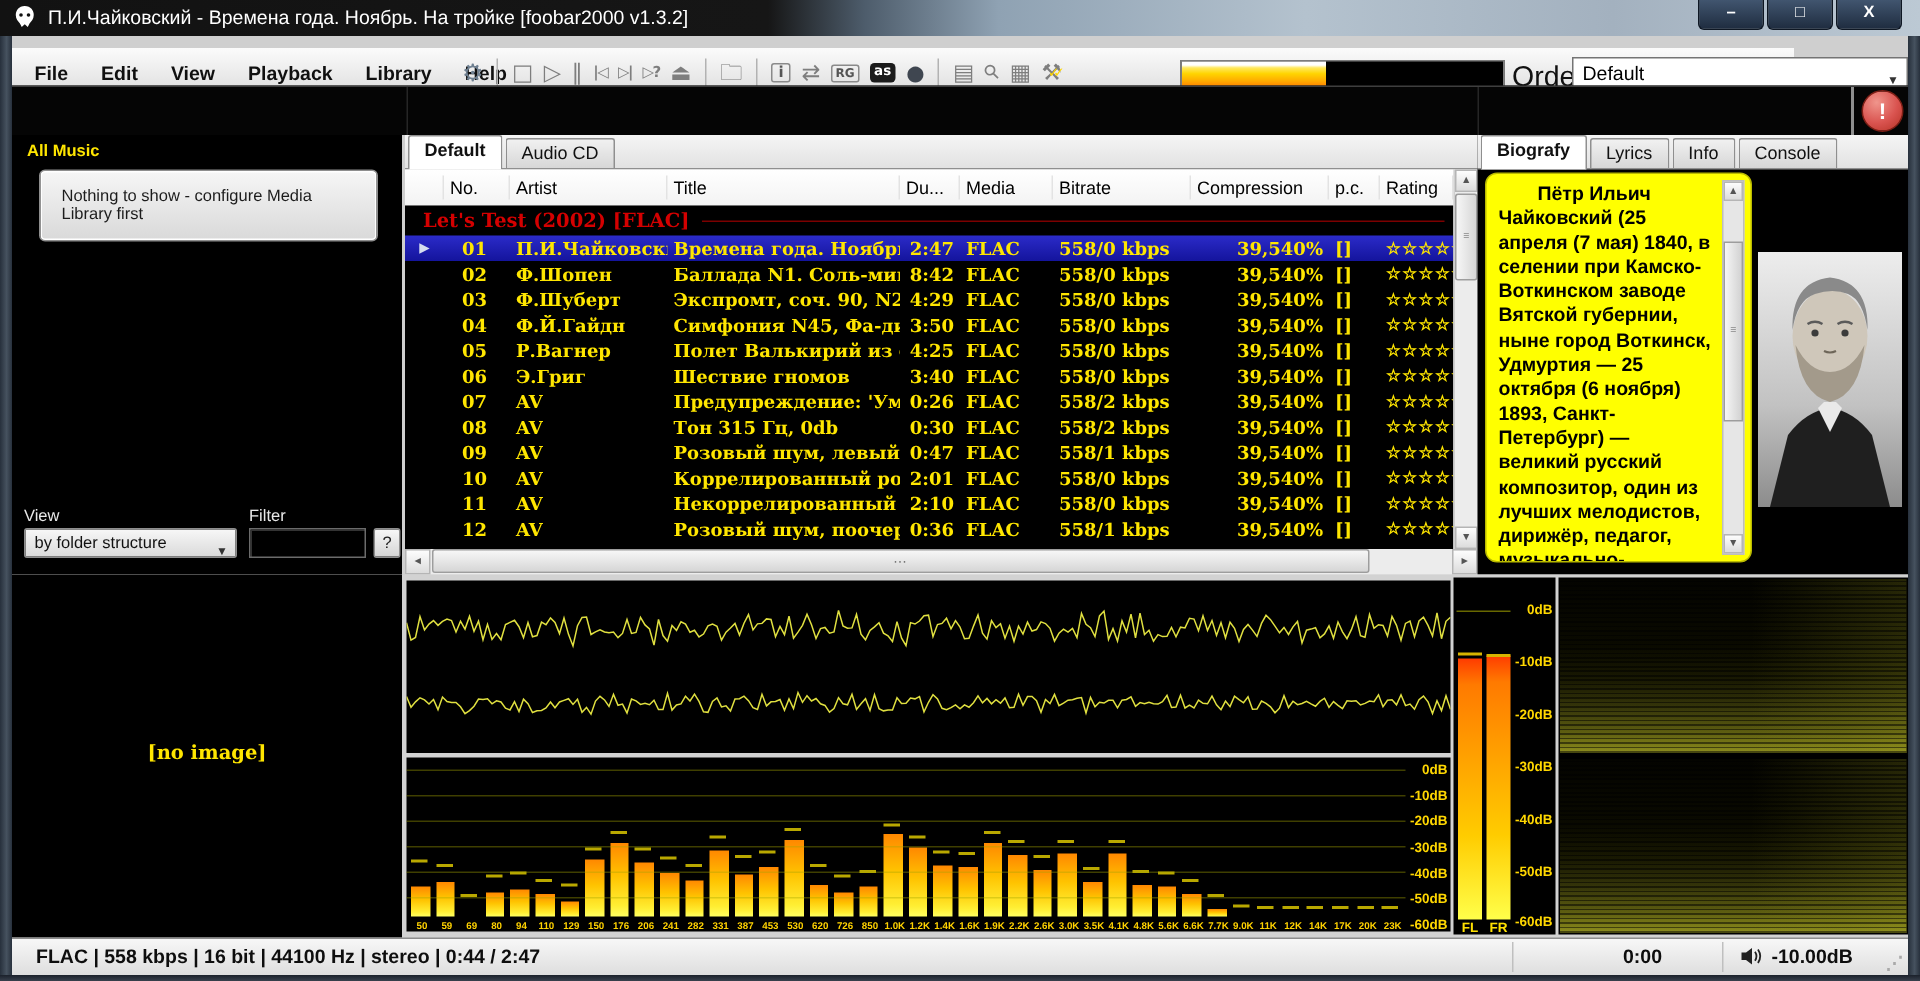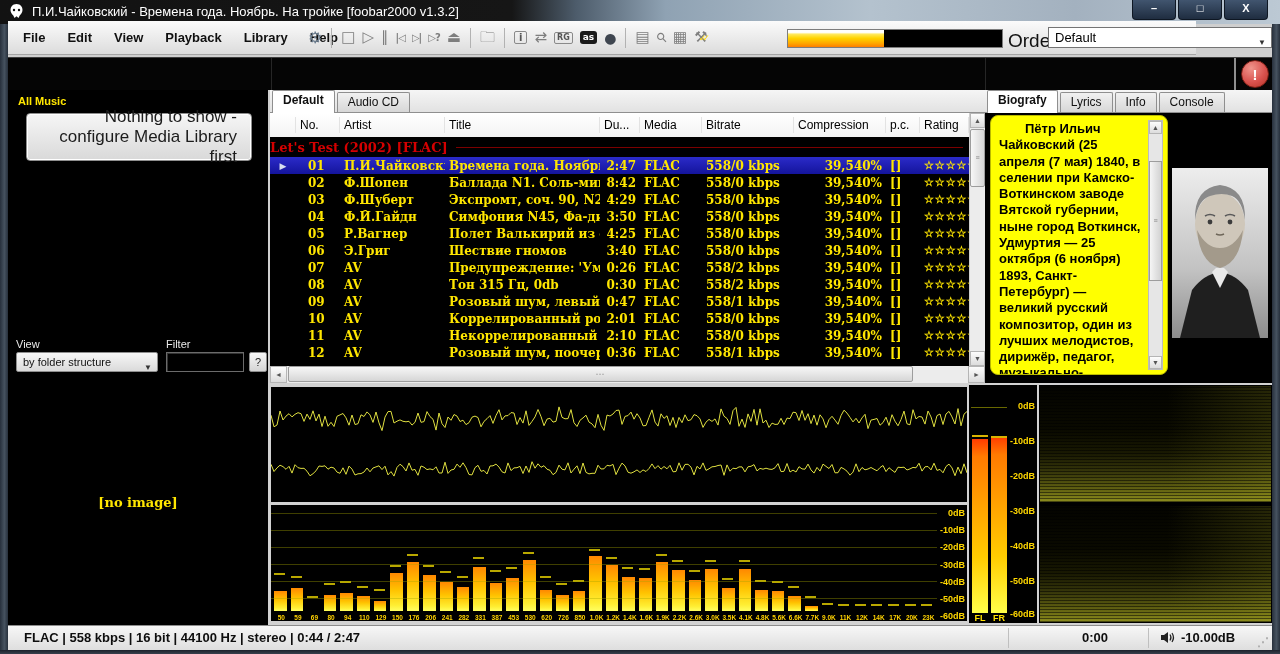--- a/index.html
+++ b/index.html
@@ -13,21 +13,21 @@
   .winbtns{position:absolute;right:12px;top:0;display:flex;}
   .winbtn{width:42px;height:19px;margin-left:2px;background:linear-gradient(#41556f,#1f2d40);
     border:1px solid #0e1723;border-top:none;border-radius:0 0 4px 4px;color:#fff;
     font-size:11px;font-weight:bold;text-align:center;line-height:17px;}
   
   .sideL,.sideR{position:absolute;top:24px;width:8px;height:626px;
     background:linear-gradient(90deg,#27303c,#46525f 55%,#27303c);}
   .sideL{left:0}.sideR{right:0}
   .winbottom{position:absolute;left:0;top:650px;width:1280px;height:4px;background:linear-gradient(#1b212b,#38404c);}
   
-  .menubar{position:absolute;left:8px;top:21px;width:1188px;height:33px;
+  .menubar{position:absolute;left:8px;top:32px;width:1188px;height:33px;
     background:linear-gradient(#fbfbfb,#dcdcdc);border-bottom:1px solid #a5a5a5;}
   .menus{position:absolute;left:4px;top:0;height:33px;display:flex;align-items:center;}
   .mitem{padding:0 11px;font-size:13px;font-weight:bold;color:#101010;}
   .ticons{position:absolute;left:300px;top:0;height:33px;display:flex;align-items:center;gap:7px;}
   .tsep{width:1px;height:20px;background:#b2b2b2;margin:0 2px;}
   .ticon{color:#7e7e7e;font-size:15px;line-height:1;font-family:"DejaVu Sans",sans-serif;}
   .ticon.gear{color:#6e7f90;font-size:16px;}
   .ticon.small{font-size:10px;letter-spacing:-1px;font-weight:bold;}
   .ticon.boxed{font-size:10px;font-weight:bold;border:1px solid #8a8a8a;padding:0 4px;line-height:11px;border-radius:2px;color:#555;}
   .ticon.rgbox{font-size:8px;font-weight:bold;border:1px solid #8a8a8a;padding:1px 2px;color:#555;border-radius:2px;}
@@ -48,42 +48,42 @@
   .strip .d1{left:263px}.strip .d2{left:977px}
   .strip .d3{position:absolute;left:1226px;top:0;width:2px;height:100%;background:#8f8f8f;}
   .errbtn{position:absolute;left:1233px;top:2px;width:28px;height:28px;border-radius:50%;
     background:radial-gradient(circle at 35% 28%,#f0958c,#d9534f 55%,#b33124);border:1px solid #7c1e15;
     color:#fff;font-weight:bold;font-size:15px;text-align:center;line-height:27px;box-sizing:border-box;}
   
   .main{position:absolute;left:8px;top:90px;width:1264px;height:293px;background:#cfcfcf;}
   .lib{position:absolute;left:0;top:0;width:260px;height:293px;background:#000;}
   .lib-head{position:absolute;left:10px;top:5px;color:#ffe600;font-size:11px;font-weight:bold;}
   .lib-empty{position:absolute;left:18px;top:23px;width:226px;height:48px;border:1px solid #8e8e8e;border-radius:4px;
-    background:linear-gradient(#f6f6f6,#d9d9d9);box-shadow:inset 0 0 0 1px #fff;color:#1c1c1c;font-size:17px;
-    display:flex;align-items:center;justify-content:center;text-align:right;padding:0 14px;box-sizing:border-box;}
+    background:linear-gradient(#f6f6f6,#d9d9d9);box-shadow:inset 0 0 0 1px #fff;color:#1c1c1c;font-size:11px;
+    display:flex;align-items:center;justify-content:center;text-align:left;padding:0 14px;box-sizing:border-box;}
   .lib-label{position:absolute;color:#e9e9e9;font-size:11px;}
   .view-dd{position:absolute;left:8px;top:262px;width:142px;height:20px;background:linear-gradient(#f7f7f7,#dadada);
     border:1px solid #8e8e8e;border-radius:2px;font-size:11px;line-height:18px;padding-left:6px;color:#111;box-sizing:border-box;}
   .filter-input{position:absolute;left:158px;top:262px;width:78px;height:20px;background:#000;
     border:1px solid #6b6b6b;box-shadow:inset 1px 1px 0 #333;box-sizing:border-box;}
   .help-btn{position:absolute;left:241px;top:262px;width:18px;height:20px;background:linear-gradient(#f7f7f7,#d5d5d5);
     border:1px solid #8e8e8e;border-radius:2px;font-size:11px;text-align:center;line-height:18px;color:#222;box-sizing:border-box;}
   
   .plist{position:absolute;left:262px;top:0;width:715px;height:293px;background:#f0f0f0;}
   .ptabs,.btabs{position:absolute;left:0;top:0;width:100%;height:23px;background:linear-gradient(#f5f5f5,#e2e2e2);
     border-bottom:1px solid #8f8f8f;display:flex;align-items:flex-end;padding-left:2px;box-sizing:border-box;}
   .tab{height:19px;line-height:18px;padding:0 10px;font-size:12px;color:#111;border:1px solid #8f8f8f;border-bottom:none;
     background:linear-gradient(#f1f1f1,#d7d7d7);margin-right:2px;border-radius:2px 2px 0 0;}
   .tab.active{background:#fff;height:22px;margin-bottom:-1px;font-weight:bold;}
   .phead{position:absolute;left:0;top:23px;width:699px;height:24px;background:linear-gradient(#ffffff,#f3f3f3);
     border-bottom:1px solid #d8d8d8;display:grid;grid-template-columns:26px 44px 105px 155px 40px 62px 92px 92px 34px 49px;
     align-items:center;font-size:12px;color:#000;}
   .hc{padding:0 4px;height:16px;line-height:16px;border-right:1px solid #e3e3e3;overflow:hidden;white-space:nowrap;}
   .plbody{position:absolute;left:0;top:47px;width:699px;height:229px;background:#000;overflow:hidden;}
-  .group{height:20px;display:flex;align-items:center;padding-left:0;color:#d40000;
+  .group{height:20px;display:flex;align-items:center;padding-left:12px;color:#d40000;
     font-family:"DejaVu Serif","Liberation Serif",serif;font-weight:bold;font-size:13px;}
   .gline{flex:1;height:1px;background:#7c0000;margin:0 6px 0 8px;}
   .row{height:17px;display:grid;grid-template-columns:26px 44px 105px 155px 40px 62px 92px 92px 34px 49px;align-items:center;
     font-family:"DejaVu Serif","Liberation Serif",serif;font-weight:bold;font-size:12px;color:#ffe600;white-space:nowrap;}
   .row.sel{background:linear-gradient(#2b2bc9,#14149c);}
   .cell{overflow:hidden;padding:0 4px;}
   .c-ind{color:#d6deef;font-size:9px;text-align:center;padding:0;}
   .c-no{padding-left:12px;}
   .c-dur,.c-comp{text-align:right;}
   .c-rating{font-size:11px;letter-spacing:1px;}

